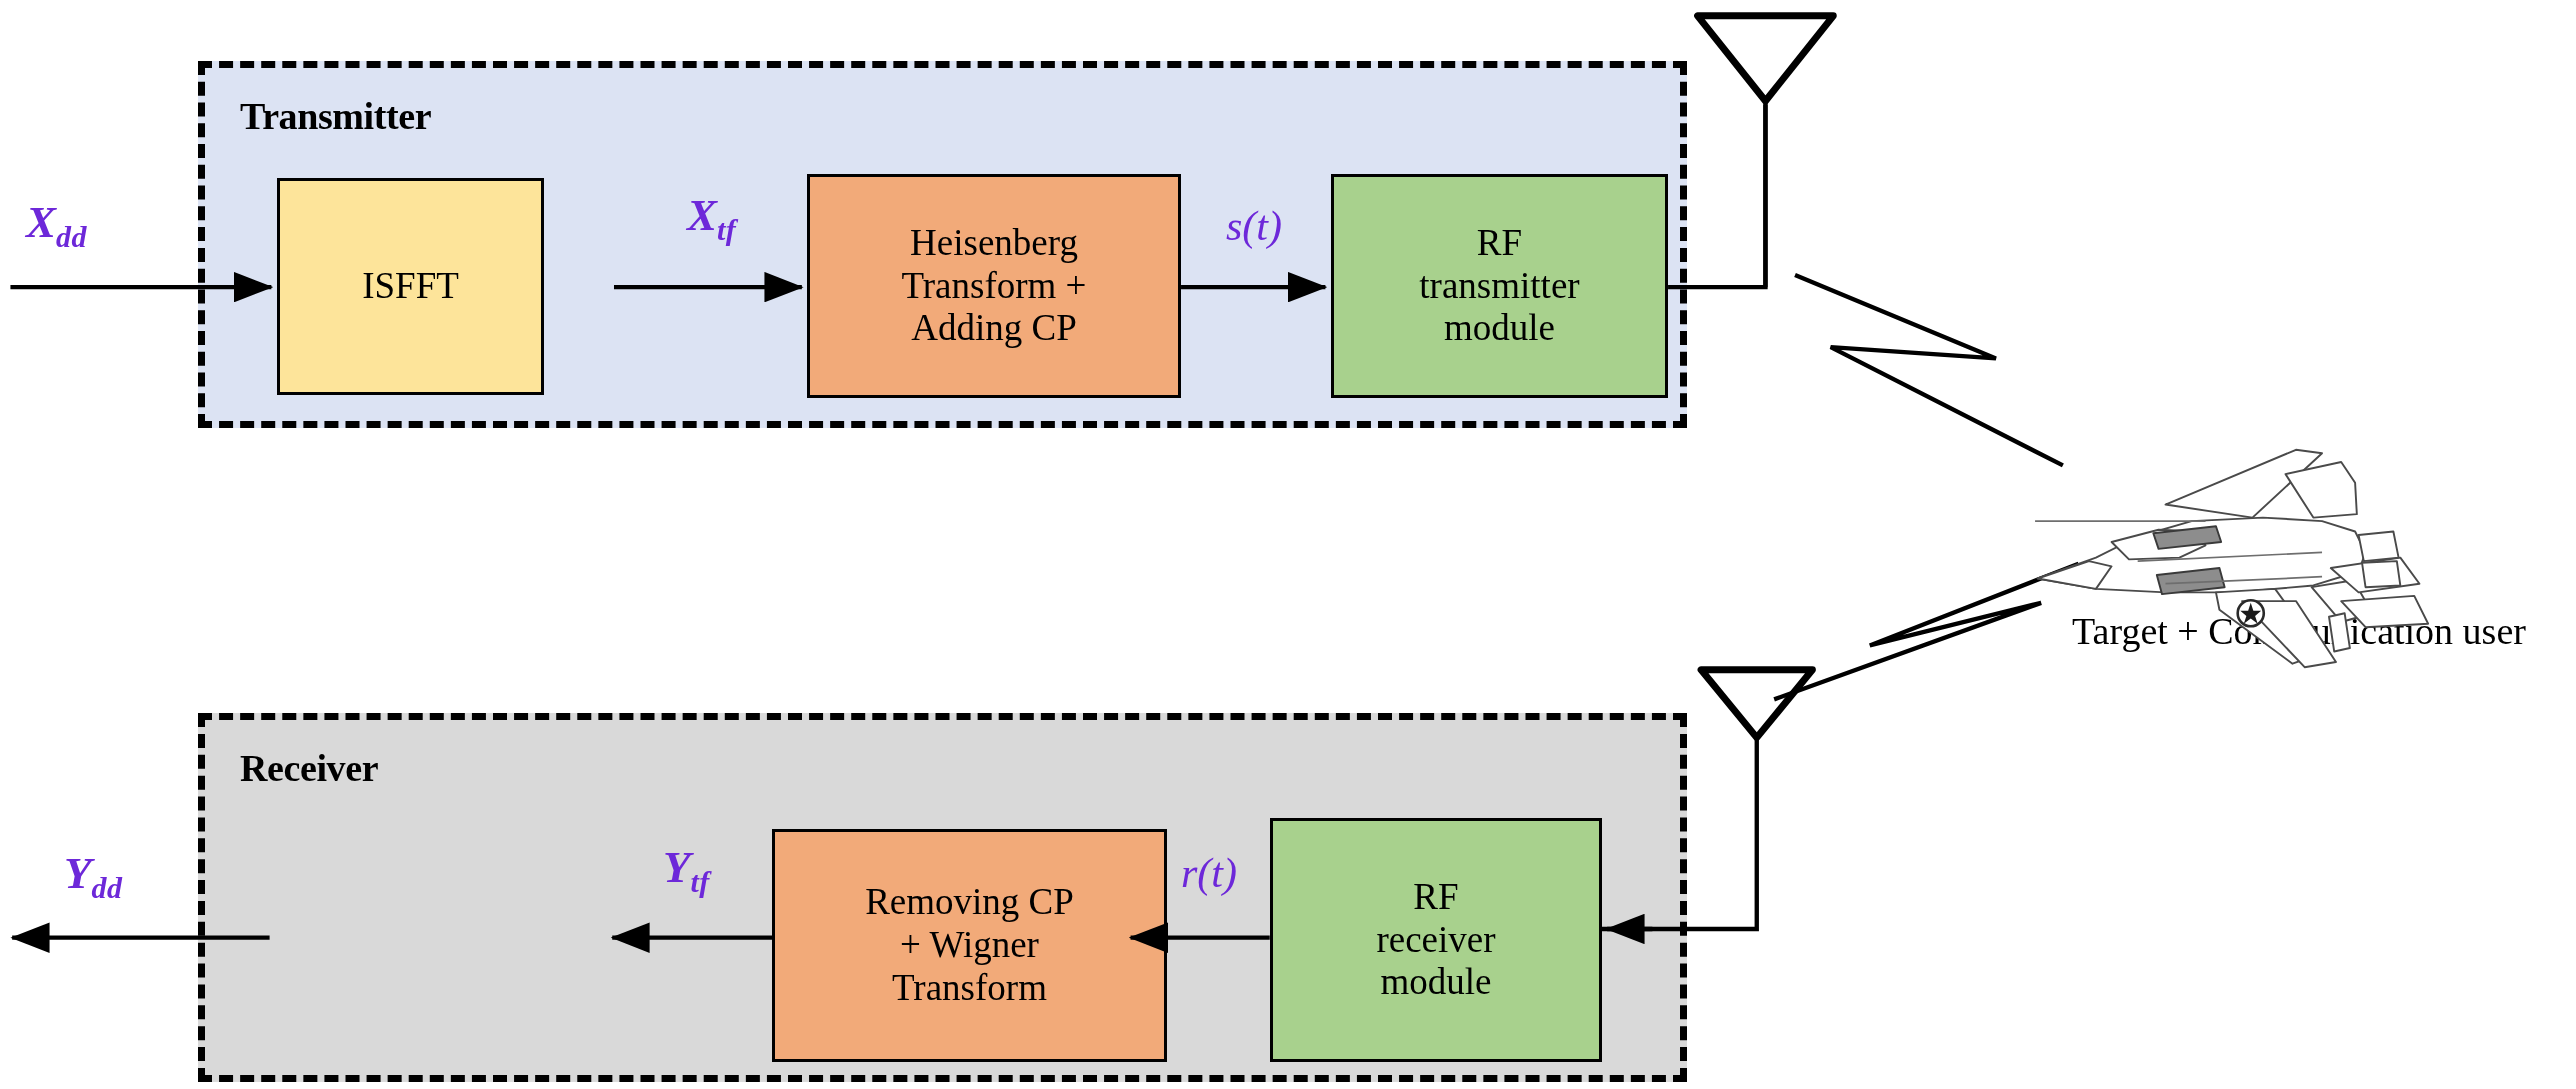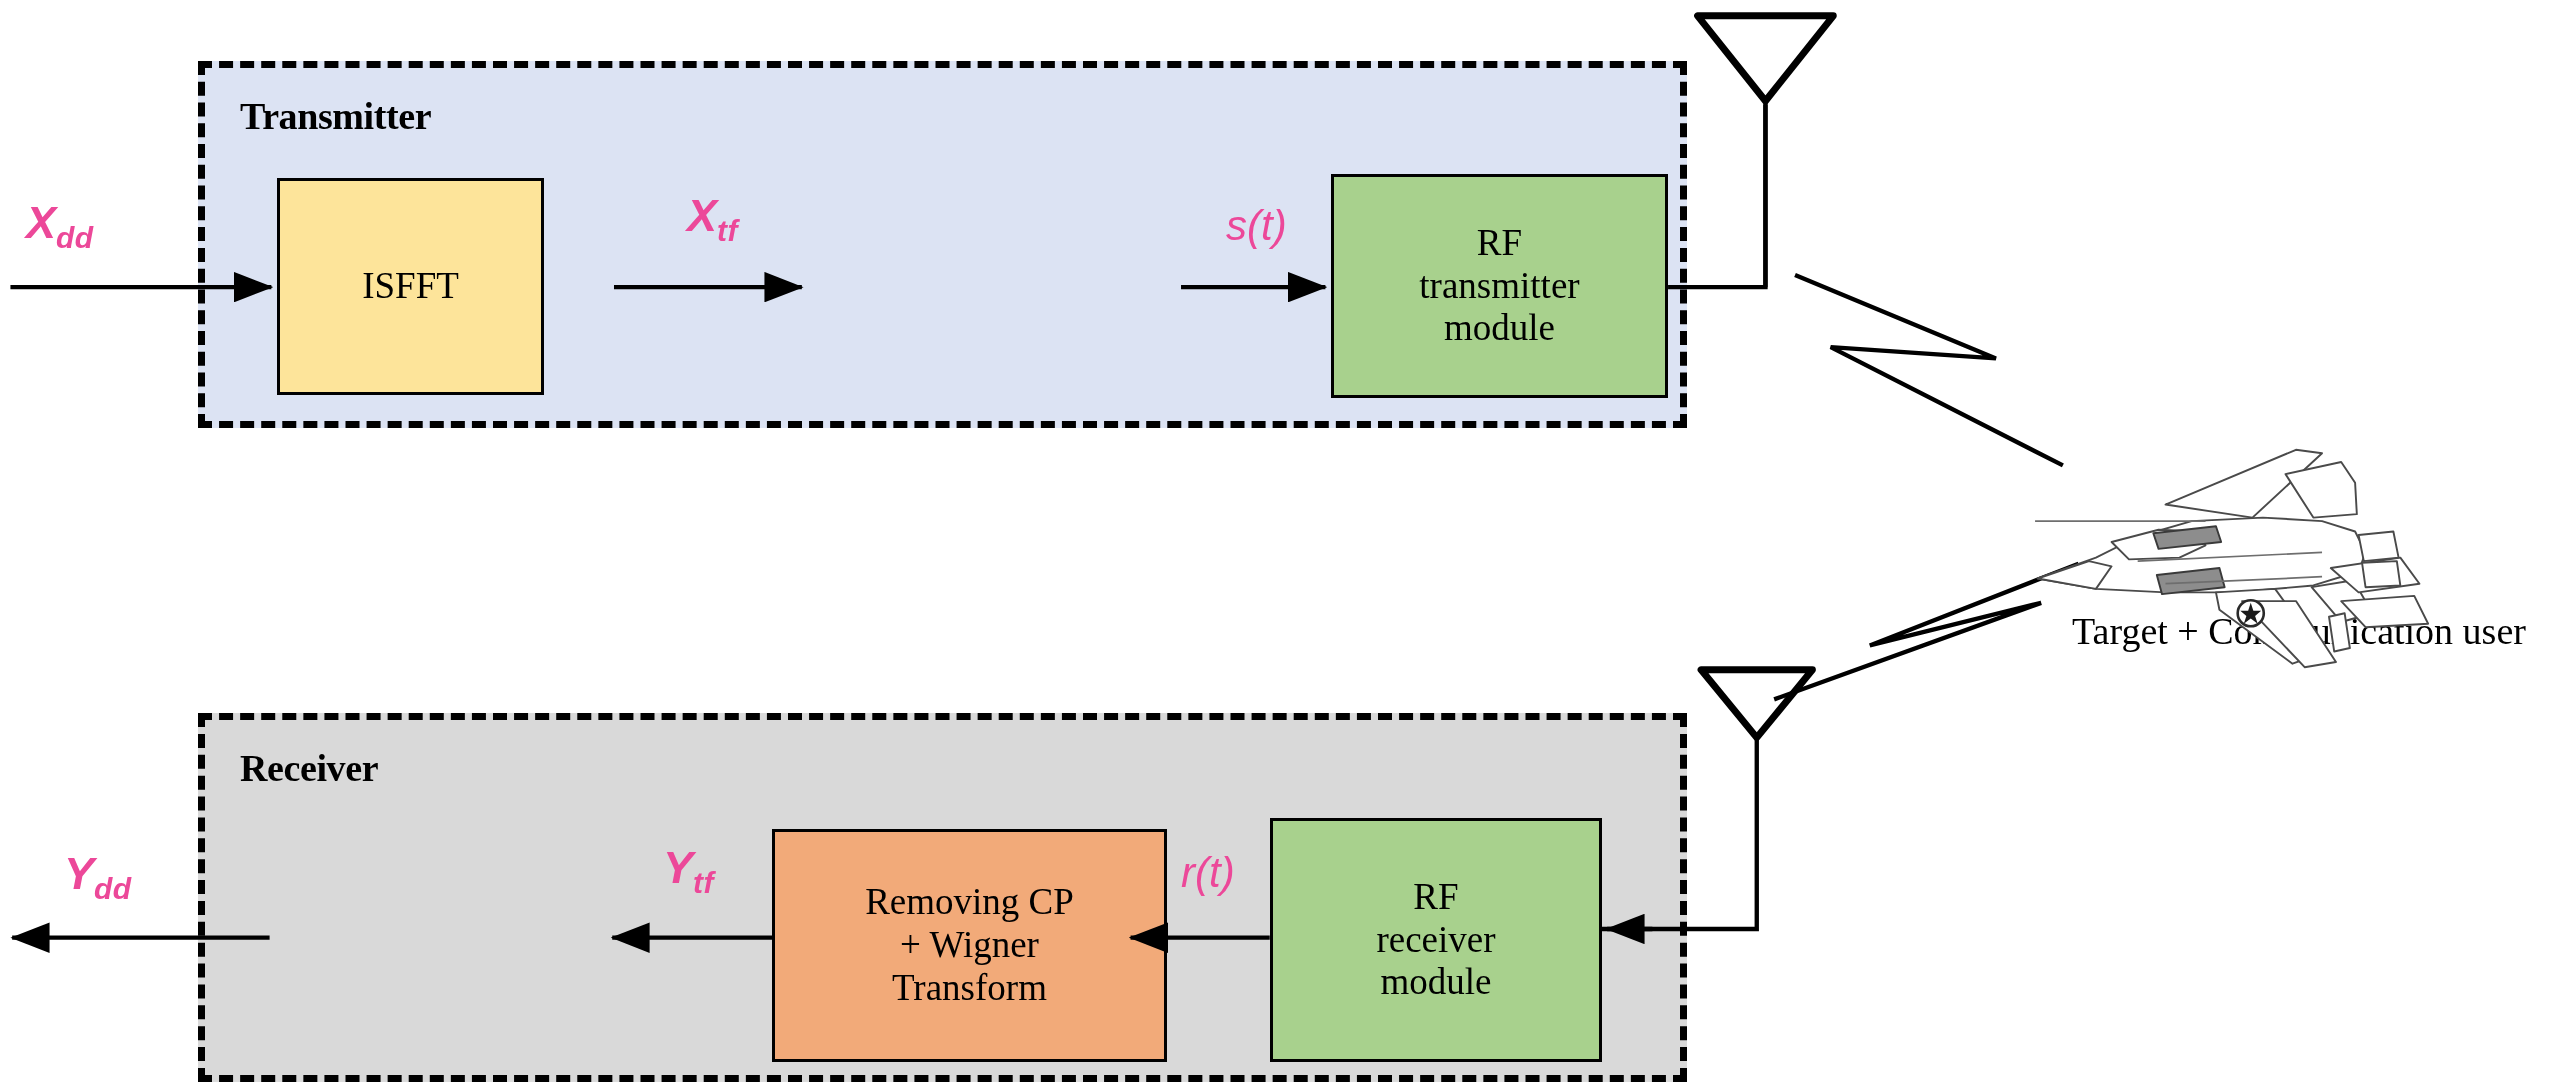--- a/index.html
+++ b/index.html
@@ -81,22 +81,22 @@
   #block-rf-tx       { left: 1331px; top: 174px; width: 337px; height: 224px; }
 
   
   #block-sfft        { left: 270px;  top: 831px; width: 337px; height: 233px; }
   #block-wigner      { left: 772px;  top: 829px; width: 395px; height: 233px; }
   #block-rf-rx       { left: 1270px; top: 818px; width: 332px; height: 244px; }
 
   
   .sig-label {
     position: absolute;
-    font-family: Liberation Sans, sans-serif;
-    color: #ec4899;
+    font-family: Liberation Serif, serif;
+    color: #6d28d9;
     white-space: nowrap;
     line-height: 1;
   }
   .sig-vec {
     font-weight: bold;
     font-style: italic;
     font-size: 45px;
   }
   .sig-vec .sub {
     font-size: 30px;
@@ -150,20 +150,27 @@
   </div>
 
   <div class="block block-yellow" id="block-isfft">
     <span>ISFFT</span>
   </div>
 
   <div class="sig-label sig-vec" id="label-xtf">
     <span>X</span><span class="sub">tf</span>
   </div>
 
+  <div class="block block-orange" id="block-heisenberg">
+    <div>
+      <div>Heisenberg</div>
+      <div>Transform +</div>
+      <div>Adding CP</div>
+    </div>
+  </div>
 
   <div class="sig-label sig-fn" id="label-st">s(t)</div>
 
   <div class="block block-green" id="block-rf-tx">
     <div>
       <div>RF</div>
       <div>transmitter</div>
       <div>module</div>
     </div>
   </div>

